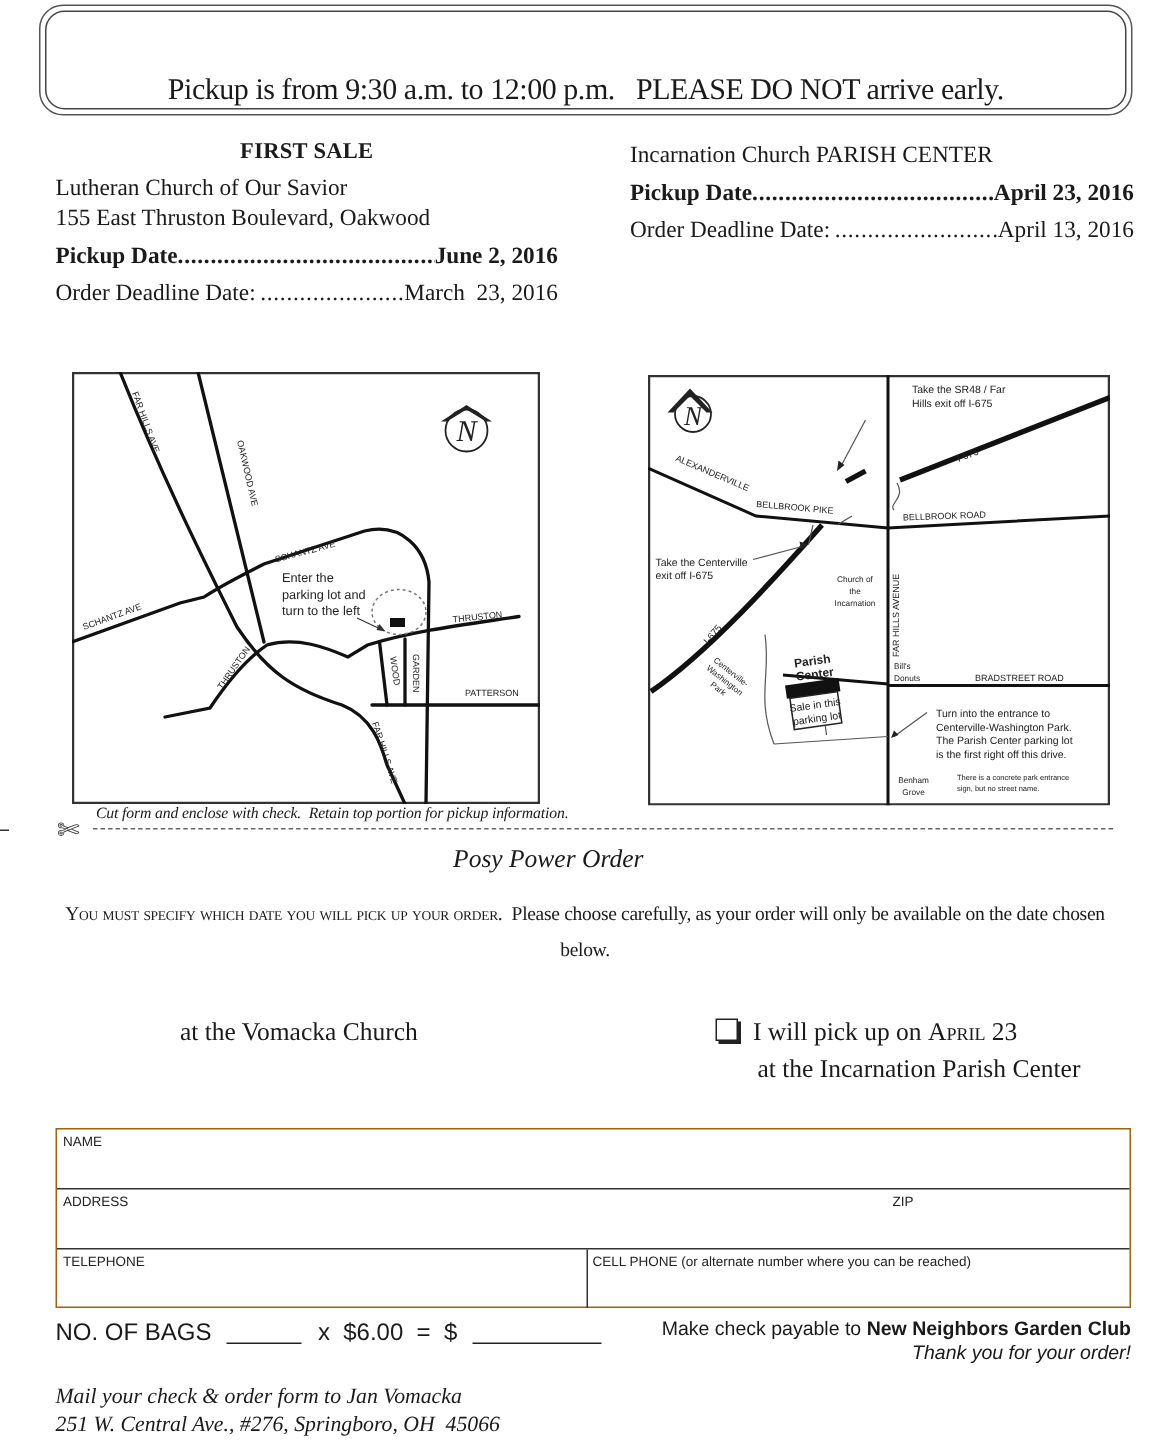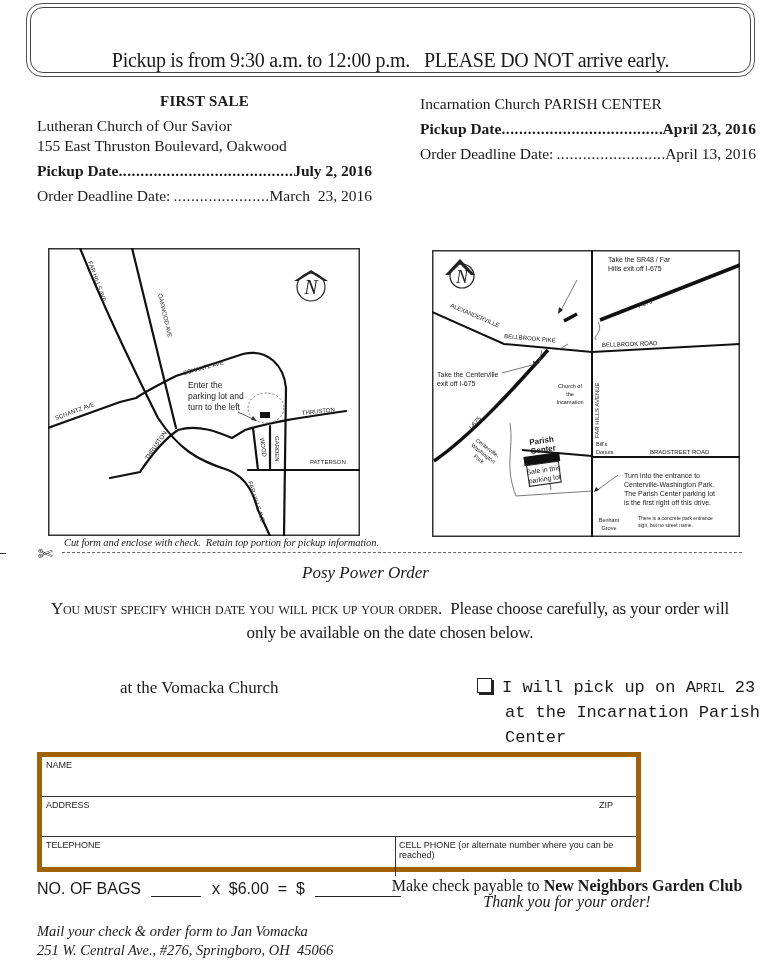--- a/index.html
+++ b/index.html
@@ -26,44 +26,44 @@
   .map.right { left: 432px; top: 250px; width: 308px; height: 287px; }
   .map svg { display: block; }
   .map text { font-family: "Liberation Sans", "DejaVu Sans", sans-serif; fill: #222; }
 
   .cut-note { position: absolute; left: 64px; top: 537px; font-style: italic; font-size: 10.5px; letter-spacing: -0.1px; }
   .cut-line { position: absolute; left: 62px; top: 552px; width: 680px; border-top: 1.5px dashed #666; }
   .scissors { position: absolute; left: 38px; top: 543px; font-size: 18px; color: #333; font-family: "DejaVu Sans", sans-serif; }
   .edge-tick { position: absolute; left: 0; top: 553px; width: 6px; border-top: 1.5px solid #333; }
 
   .order-title { position: absolute; left: 0; width: 731px; top: 563px; text-align: center; font-style: italic; font-size: 17px; }
-  .instruct { position: absolute; left: 40px; width: 700px; top: 597px; text-align: center; font-size: 17px; line-height: 24px; letter-spacing: -0.2px; }
+  .instruct { position: absolute; left: 40px; width: 700px; top: 597px; text-align: center; font-size: 13px; line-height: 24px; letter-spacing: -0.2px; }
   .instruct .sc { font-variant: small-caps; }
 
   .choice { position: absolute; font-size: 17px; line-height: 25px; }
   .choice.c1 { left: 92px; top: 675px; }
-  .choice.c2 { left: 477px; top: 675px; font-family: Liberation Mono, monospace; }
+  .choice.c2 { left: 477px; top: 675px; }
   .choice .box { display: inline-block; width: 15px; height: 15px; border: 1.5px solid #222; box-shadow: 2px 2px 0 #222; margin-right: 10px; vertical-align: -1px; }
   .choice .sub { padding-left: 28px; }
   .choice .sc { font-variant: small-caps; }
 
-  .form { position: absolute; left: 37px; top: 752px; width: 604px; height: 120px; border: 5px solid #a16207; font-family: "Liberation Sans", sans-serif; font-size: 9px; }
+  .form { position: absolute; left: 37px; top: 752px; width: 717px; height: 120px; border: 1px solid #a16207; font-family: "Liberation Sans", sans-serif; font-size: 9px; }
   .form .row { position: absolute; left: 0; width: 100%; border-bottom: 1px solid #333; }
   .form .row.r1 { top: 0; height: 40px; }
   .form .row.r2 { top: 40px; height: 40px; }
   .form .row.r3 { top: 80px; height: 39px; border-bottom: none; }
   .form .lbl { position: absolute; top: 3px; left: 4px; color: #222; }
   .form .zip { left: 557px; }
   .form .vsep { position: absolute; left: 353px; top: 0; bottom: 0; border-left: 1px solid #333; }
   .form .cell { left: 357px; }
   .form input { position: absolute; border: none; background: transparent; outline: none; font-size: 12px; font-family: "Liberation Sans", sans-serif; }
 
   .bags { position: absolute; left: 37px; top: 880px; font-family: "Liberation Sans", sans-serif; font-size: 16px; white-space: nowrap; }
   .bags .blank { display: inline-block; border-bottom: 1px solid #222; vertical-align: -3px; }
-  .payable { position: absolute; left: 380px; width: 374px; top: 878px; text-align: center; font-family: Liberation Serif, serif; font-size: 16px; line-height: 16px; }
+  .payable { position: absolute; left: 380px; width: 374px; top: 878px; text-align: right; font-family: Liberation Sans, sans-serif; font-size: 13px; line-height: 16px; }
   .payable b { font-weight: bold; }
   .payable i { font-style: italic; }
 
   .mail { position: absolute; left: 37px; top: 922px; font-style: italic; font-size: 14.5px; line-height: 18.5px; }
   .member { position: absolute; left: 432px; top: 935px; font-family: "Liberation Sans", sans-serif; font-size: 10px; white-space: nowrap; margin-top: 36px; }
   .member .sigline { display: inline-block; width: 214px; border-bottom: 1.5px solid #222; vertical-align: -2px; margin-left: 4px; }
 </style>
 </head>
 <body>
 
@@ -72,21 +72,21 @@
   <span style="white-space:pre">Pickup is from 9:30 a.m. to 12:00 p.m.   PLEASE DO NOT arrive early.</span>
 </div>
 
 <div class="sale first">
   <h2>FIRST SALE</h2>
   <div class="line">Lutheran Church of Our Savior</div>
   <div class="line">155 East Thruston Boulevard, Oakwood</div>
   <div class="dotrow bold">
     <span>Pickup Date</span>
     <span class="fill"></span>
-    <span>July 2, 2016</span>
+    <span>June 2, 2016</span>
   </div>
   <div class="dotrow norm">
     <span>Order Deadline Date:</span>
     <span class="fill"></span>
     <span style="white-space:pre">March  23, 2016</span>
   </div>
 </div>
 
 <div class="sale second">
   <div class="line">Incarnation Church PARISH CENTER</div>

